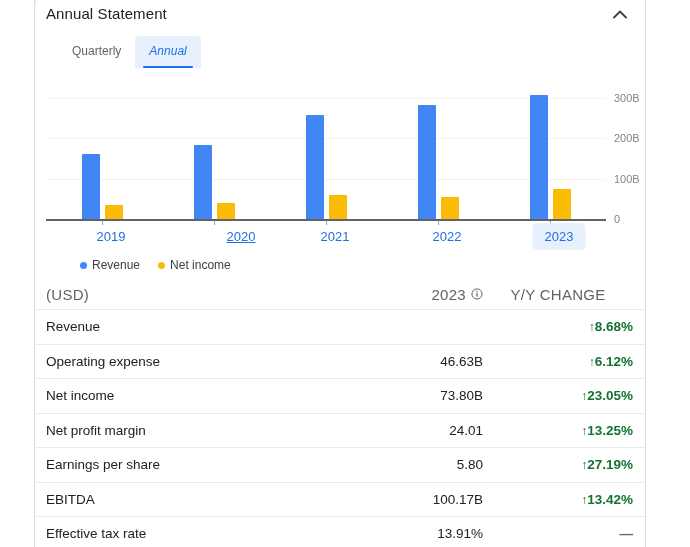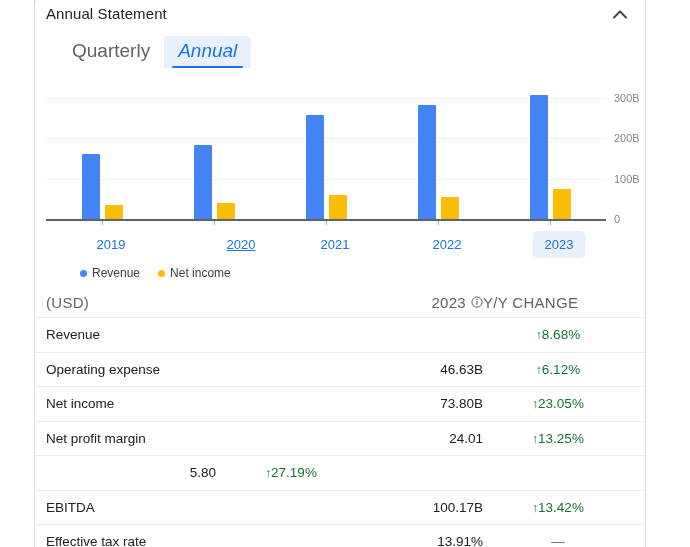--- a/index.html
+++ b/index.html
@@ -85,21 +85,21 @@
   
   .tabs {
     position: relative;
     height: 32px;
     margin: 8px 0 0 22px;
     display: flex;
     align-items: flex-start;
   }
   .tab {
     position: relative;
-    font-size: 19px;
+    font-size: 12px;
     line-height: 18px;
     color: #5f6368;
     padding: 6px 14px 8px 14px;
     cursor: pointer;
     border-radius: 4px 4px 0 0;
     white-space: nowrap;
   }
   .tab.active {
     color: #1a73e8;
     font-weight: 500;
@@ -176,21 +176,21 @@
     position: absolute;
     width: 1px;
     height: 4px;
     background: #9aa0a6;
   }
 
   
   .xlabels {
     position: relative;
     height: 30px;
-    margin-top: 10px;
+    margin-top: 2px;
   }
   .xlabel {
     position: absolute;
     top: 0;
     font-size: 13px;
     color: #1a73e8;
     padding: 6px 12px;
     border-radius: 5px;
     transform: translateX(-50%);
     cursor: pointer;
@@ -238,44 +238,45 @@
   .th-value {
     width: 170px;
     text-align: right;
     display: flex;
     align-items: center;
     justify-content: flex-end;
     gap: 5px;
   }
   .th-change {
     width: 150px;
-    text-align: left;
+    text-align: center;
     padding-right: 12px;
     text-transform: uppercase;
   }
   .trow {
     display: flex;
     align-items: center;
     height: 33.5px;
     border-top: 1px solid #e8eaed;
     padding-left: 10px;
     font-size: 13.5px;
     color: #202124;
   }
   .td-label { flex: 1 1 auto; }
   .td-value {
     width: 170px;
     text-align: right;
   }
   .td-change {
     width: 150px;
-    text-align: center;
+    text-align: right;
     padding-right: 12px;
     color: #137333;
     white-space: nowrap;
+    font-weight: bold;
   }
   .td-change.flat { color: #5f6368; }
   .arrow-up { font-size: 12px; }
 </style>
 </head>
 <body>
 
 <div class="page">
 
   <div class="top-strip"></div>
@@ -388,20 +389,21 @@
             <div class="td-label">Net income</div>
             <div class="td-value">73.80B</div>
             <div class="td-change"><span class="arrow-up">↑</span>23.05%</div>
           </div>
           <div class="trow">
             <div class="td-label">Net profit margin</div>
             <div class="td-value">24.01</div>
             <div class="td-change"><span class="arrow-up">↑</span>13.25%</div>
           </div>
           <div class="trow">
+            <div class="td-label">Earnings per share</div>
             <div class="td-value">5.80</div>
             <div class="td-change"><span class="arrow-up">↑</span>27.19%</div>
           </div>
           <div class="trow">
             <div class="td-label">EBITDA</div>
             <div class="td-value">100.17B</div>
             <div class="td-change"><span class="arrow-up">↑</span>13.42%</div>
           </div>
           <div class="trow">
             <div class="td-label">Effective tax rate</div>

